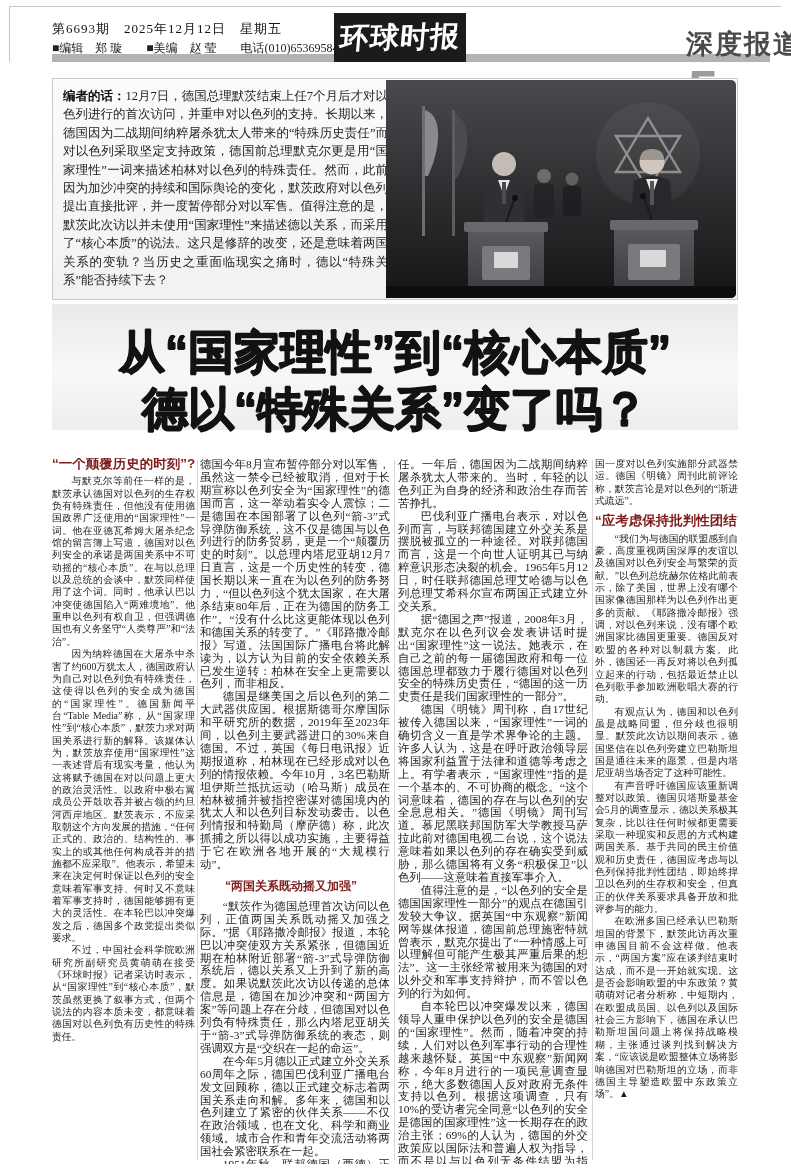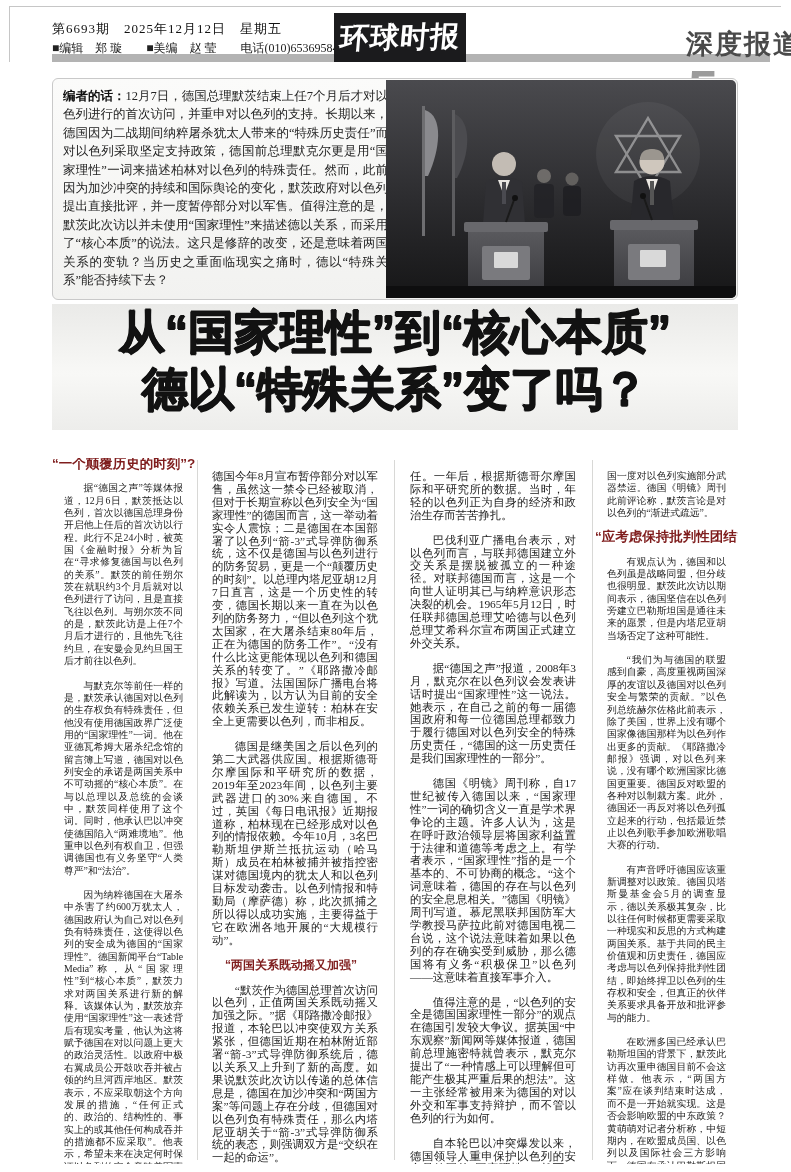--- a/index.html
+++ b/index.html
@@ -17,48 +17,48 @@
   .masthead span{color:var(--masthead_text,#fff);font-size:29px;font-weight:bold;
             font-family:"DejaVu Serif",serif;transform:skewX(-6deg) rotate(-1deg);letter-spacing:1px;}
   .section-wrap{position:absolute;right:16px;top:8px;display:flex;align-items:flex-start;flex-direction:column;}
   .section-title{font-size:27px;font-weight:bold;color:var(--section_title,#4a4a4a);
             font-family:"Liberation Sans",sans-serif;letter-spacing:2px;margin-top:18px;}
   .page-number{font-size:54px;line-height:54px;font-weight:bold;color:var(--page_number,#9b9b9b);
             font-family:"Liberation Sans",sans-serif;margin-left:2px;}
 
   
   .top-box{position:absolute;left:52px;top:78px;width:686px;height:222px;border:1px solid var(--box_border,#c9c9c9);
-           border-radius:6px;background:linear-gradient(180deg,#fbfbfa,#f2f2f0);box-sizing:border-box;}
+           border-radius:0;background:linear-gradient(180deg,#fbfbfa,#f2f2f0);box-sizing:border-box;}
   .note{position:absolute;left:10px;top:8px;width:325px;height:204px;overflow:hidden;
         font-size:12.5px;line-height:18.4px;text-align:justify;color:#222;}
   .note-label{font-weight:bold;color:#111;}
   .note-body-p{margin:0;text-indent:0;}
   .photo{position:absolute;right:1px;top:1px;width:350px;height:218px;border-radius:0 5px 5px 0;overflow:hidden;}
 
   
   .headline-sec{position:absolute;left:52px;top:304px;width:686px;height:126px;text-align:center;
         background:linear-gradient(180deg,#eaeae8 0%,#f8f8f6 55%,#ededeb 100%);}
   .headline{font-family:"Liberation Sans",sans-serif;font-weight:900;color:var(--headline,#121212);
         font-size:46px;line-height:57px;letter-spacing:0px;white-space:nowrap;
         text-shadow:0.8px 0 currentColor,-0.8px 0 currentColor,0 0.8px currentColor,0 -0.8px currentColor;}
-  .headline.l1{margin-top:0;}
+  .headline.l1{margin-top:20px;}
   .byline{position:absolute;left:52px;top:434px;width:686px;text-align:center;font-size:13px;color:#111;}
 
   
   .body-cols{position:absolute;left:52px;top:458px;width:686px;height:706px;}
   .col{position:absolute;top:0;height:706px;overflow:hidden;text-align:justify;color:var(--body_text,#1c1c1c);}
   .col.narrow{width:143px;font-size:9.8px;line-height:12.35px;}
   .col.wide{width:190px;font-size:11.4px;line-height:12.9px;}
   .col0{left:0;}
   .col1{left:148px;}
   .col2{left:346px;}
   .col3{left:543px;width:143px;}
   .col-rule{position:absolute;top:2px;width:1px;height:700px;background:#d8d8d6;}
   .rule1{left:145px;}.rule2{left:342px;}.rule3{left:540px;}
-  .para{margin:12px;text-indent:2em;}
+  .para{margin:0;text-indent:2em;}
   .para.noindent{text-indent:0;}
   .subhead{font-family:"Liberation Sans",sans-serif;font-weight:bold;color:#7f1d1d;text-align:center;}
   .col.wide .subhead{font-size:12px;margin:9px 8px 7px 0;}
   .col.narrow .subhead{font-size:13.5px;margin:0 0 5px 0;white-space:nowrap;}
   .col.narrow .subhead.later{margin-top:8px;}
 </style>
 </head>
 <body>
 
 <div class="page">
@@ -154,45 +154,45 @@
 
   <section class="headline-sec">
     <div class="headline l1">从“国家理性”到“核心本质”</div>
     <div class="headline l2">德以“特殊关系”变了吗？</div>
   </section>
 
 
   <section class="body-cols">
     <div class="col narrow col0">
         <div class="subhead">“一个颠覆历史的时刻”?</div>
-        <div class="para">据“德国之声”等媒体报道，12月6日，默茨抵达以色列，首次以德国总理身份开启他上任后的首次访以行程。此行不足24小时，被英国《金融时报》分析为旨在“寻求修复德国与以色列的关系”。默茨的前任朔尔茨在就职约3个月后就对以色列进行了访问，且是直接飞往以色列。与朔尔茨不同的是，默茨此访是上任7个月后才进行的，且他先飞往约旦，在安曼会见约旦国王后才前往以色列。</div>
         <div class="para">与默克尔等前任一样的是，默茨承认德国对以色列的生存权负有特殊责任，但他没有使用德国政界广泛使用的“国家理性”一词。他在亚德瓦希姆大屠杀纪念馆的留言簿上写道，德国对以色列安全的承诺是两国关系中不可动摇的“核心本质”。在与以总理以及总统的会谈中，默茨同样使用了这个词。同时，他承认巴以冲突使德国陷入“两难境地”。他重申以色列有权自卫，但强调德国也有义务坚守“人类尊严”和“法治”。</div>
         <div class="para">因为纳粹德国在大屠杀中杀害了约600万犹太人，德国政府认为自己对以色列负有特殊责任，这使得以色列的安全成为德国的“国家理性”。德国新闻平台“Table Media”称，从“国家理性”到“核心本质”，默茨力求对两国关系进行新的解释。该媒体认为，默茨放弃使用“国家理性”这一表述背后有现实考量，他认为这将赋予德国在对以问题上更大的政治灵活性。以政府中极右翼成员公开鼓吹吞并被占领的约旦河西岸地区。默茨表示，不应采取朝这个方向发展的措施，“任何正式的、政治的、结构性的、事实上的或其他任何构成吞并的措施都不应采取”。他表示，希望未来在决定何时保证以色列的安全意味着军事支持、何时又不意味着军事支持时，德国能够拥有更大的灵活性。在本轮巴以冲突爆发之后，德国多个政党提出类似要求。</div>
         <div class="para">不过，中国社会科学院欧洲研究所副研究员黄萌萌在接受《环球时报》记者采访时表示，从“国家理性”到“核心本质”，默茨虽然更换了叙事方式，但两个说法的内容本质未变，都意味着德国对以色列负有历史性的特殊责任。</div>
       </div>
     <div class="col wide col1">
         <div class="para noindent">德国今年8月宣布暂停部分对以军售，虽然这一禁令已经被取消，但对于长期宣称以色列安全为“国家理性”的德国而言，这一举动着实令人震惊；二是德国在本国部署了以色列“箭-3”式导弹防御系统，这不仅是德国与以色列进行的防务贸易，更是一个“颠覆历史的时刻”。以总理内塔尼亚胡12月7日直言，这是一个历史性的转变，德国长期以来一直在为以色列的防务努力，“但以色列这个犹太国家，在大屠杀结束80年后，正在为德国的防务工作”。“没有什么比这更能体现以色列和德国关系的转变了。”《耶路撒冷邮报》写道。法国国际广播电台将此解读为，以方认为目前的安全依赖关系已发生逆转：柏林在安全上更需要以色列，而非相反。</div>
         <div class="para">德国是继美国之后以色列的第二大武器供应国。根据斯德哥尔摩国际和平研究所的数据，2019年至2023年间，以色列主要武器进口的30%来自德国。不过，英国《每日电讯报》近期报道称，柏林现在已经形成对以色列的情报依赖。今年10月，3名巴勒斯坦伊斯兰抵抗运动（哈马斯）成员在柏林被捕并被指控密谋对德国境内的犹太人和以色列目标发动袭击。以色列情报和特勤局（摩萨德）称，此次抓捕之所以得以成功实施，主要得益于它在欧洲各地开展的“大规模行动”。</div>
         <div class="subhead">“两国关系既动摇又加强”</div>
         <div class="para">“默茨作为德国总理首次访问以色列，正值两国关系既动摇又加强之际。”据《耶路撒冷邮报》报道，本轮巴以冲突使双方关系紧张，但德国近期在柏林附近部署“箭-3”式导弹防御系统后，德以关系又上升到了新的高度。如果说默茨此次访以传递的总体信息是，德国在加沙冲突和“两国方案”等问题上存在分歧，但德国对以色列负有特殊责任，那么内塔尼亚胡关于“箭-3”式导弹防御系统的表态，则强调双方是“交织在一起的命运”。</div>
+        <div class="para">在今年5月德以正式建立外交关系60周年之际，德国巴伐利亚广播电台发文回顾称，德以正式建交标志着两国关系走向和解。多年来，德国和以色列建立了紧密的伙伴关系——不仅在政治领域，也在文化、科学和商业领域。城市合作和青年交流活动将两国社会紧密联系在一起。</div>
         <div class="para">1951年秋，联邦德国（西德）正式承认其对纳粹针对犹太人的罪行负有责</div>
       </div>
     <div class="col wide col2">
-        <div class="para noindent">任。一年后，根据斯德哥尔摩国际和平研究所的数据。当时，年轻的以色列正为自身的经济和政治生存而苦苦挣扎。</div>
+        <div class="para noindent">任。一年后，德国因为二战期间纳粹屠杀犹太人带来的。当时，年轻的以色列正为自身的经济和政治生存而苦苦挣扎。</div>
         <div class="para">巴伐利亚广播电台表示，对以色列而言，与联邦德国建立外交关系是摆脱被孤立的一种途径。对联邦德国而言，这是一个向世人证明其已与纳粹意识形态决裂的机会。1965年5月12日，时任联邦德国总理艾哈德与以色列总理艾希科尔宣布两国正式建立外交关系。</div>
         <div class="para">据“德国之声”报道，2008年3月，默克尔在以色列议会发表讲话时提出“国家理性”这一说法。她表示，在自己之前的每一届德国政府和每一位德国总理都致力于履行德国对以色列安全的特殊历史责任，“德国的这一历史责任是我们国家理性的一部分”。</div>
         <div class="para">德国《明镜》周刊称，自17世纪被传入德国以来，“国家理性”一词的确切含义一直是学术界争论的主题。许多人认为，这是在呼吁政治领导层将国家利益置于法律和道德等考虑之上。有学者表示，“国家理性”指的是一个基本的、不可协商的概念。“这个词意味着，德国的存在与以色列的安全息息相关。”德国《明镜》周刊写道。慕尼黑联邦国防军大学教授马萨拉此前对德国电视二台说，这个说法意味着如果以色列的存在确实受到威胁，那么德国将有义务“积极保卫”以色列——这意味着直接军事介入。</div>
         <div class="para">值得注意的是，“以色列的安全是德国国家理性一部分”的观点在德国引发较大争议。据英国“中东观察”新闻网等媒体报道，德国前总理施密特就曾表示，默克尔提出了“一种情感上可以理解但可能产生极其严重后果的想法”。这一主张经常被用来为德国的对以外交和军事支持辩护，而不管以色列的行为如何。</div>
         <div class="para">自本轮巴以冲突爆发以来，德国领导人重申保护以色列的安全是德国的“国家理性”。然而，随着冲突的持续，人们对以色列军事行动的合理性越来越怀疑。英国“中东观察”新闻网称，今年8月进行的一项民意调查显示，绝大多数德国人反对政府无条件支持以色列。根据这项调查，只有10%的受访者完全同意“以色列的安全是德国的国家理性”这一长期存在的政治主张；69%的人认为，德国的外交政策应以国际法和普遍人权为指导，而不是以与以色列无条件结盟为指导；65%的人认为以军在加沙犯下了战争罪和反人类罪。</div>
       </div>
     <div class="col narrow col3">
         <div class="para noindent">国一度对以色列实施部分武器禁运。德国《明镜》周刊此前评论称，默茨言论是对以色列的“渐进式疏远”。</div>
         <div class="subhead later">“应考虑保持批判性团结”</div>
+        <div class="para">“我们为与德国的联盟感到自豪，高度重视两国深厚的友谊以及德国对以色列安全与繁荣的贡献。”以色列总统赫尔佐格此前表示，除了美国，世界上没有哪个国家像德国那样为以色列作出更多的贡献。《耶路撒冷邮报》强调，对以色列来说，没有哪个欧洲国家比德国更重要。德国反对欧盟的各种对以制裁方案。此外，德国还一再反对将以色列孤立起来的行动，包括最近禁止以色列歌手参加欧洲歌唱大赛的行动。</div>
         <div class="para">有观点认为，德国和以色列虽是战略同盟，但分歧也很明显。默茨此次访以期间表示，德国坚信在以色列旁建立巴勒斯坦国是通往未来的愿景，但是内塔尼亚胡当场否定了这种可能性。</div>
-        <div class="para">“我们为与德国的联盟感到自豪，高度重视两国深厚的友谊以及德国对以色列安全与繁荣的贡献。”以色列总统赫尔佐格此前表示，除了美国，世界上没有哪个国家像德国那样为以色列作出更多的贡献。《耶路撒冷邮报》强调，对以色列来说，没有哪个欧洲国家比德国更重要。德国反对欧盟的各种对以制裁方案。此外，德国还一再反对将以色列孤立起来的行动，包括最近禁止以色列歌手参加欧洲歌唱大赛的行动。</div>
         <div class="para">有声音呼吁德国应该重新调整对以政策。德国贝塔斯曼基金会5月的调查显示，德以关系极其复杂，比以往任何时候都更需要采取一种现实和反思的方式构建两国关系。基于共同的民主价值观和历史责任，德国应考虑与以色列保持批判性团结，即始终捍卫以色列的生存权和安全，但真正的伙伴关系要求具备开放和批评参与的能力。</div>
         <div class="para">在欧洲多国已经承认巴勒斯坦国的背景下，默茨此访再次重申德国目前不会这样做。他表示，“两国方案”应在谈判结束时达成，而不是一开始就实现。这是否会影响欧盟的中东政策？黄萌萌对记者分析称，中短期内，在欧盟成员国、以色列以及国际社会三方影响下，德国在承认巴勒斯坦国问题上将保持战略模糊，主张通过谈判找到解决方案，“应该说是欧盟整体立场将影响德国对巴勒斯坦的立场，而非德国主导塑造欧盟中东政策立场”。▲</div>
       </div>
     <div class="col-rule rule1"></div>
     <div class="col-rule rule2"></div>
     <div class="col-rule rule3"></div>
   </section>
 </div>
 
 </body></html>

